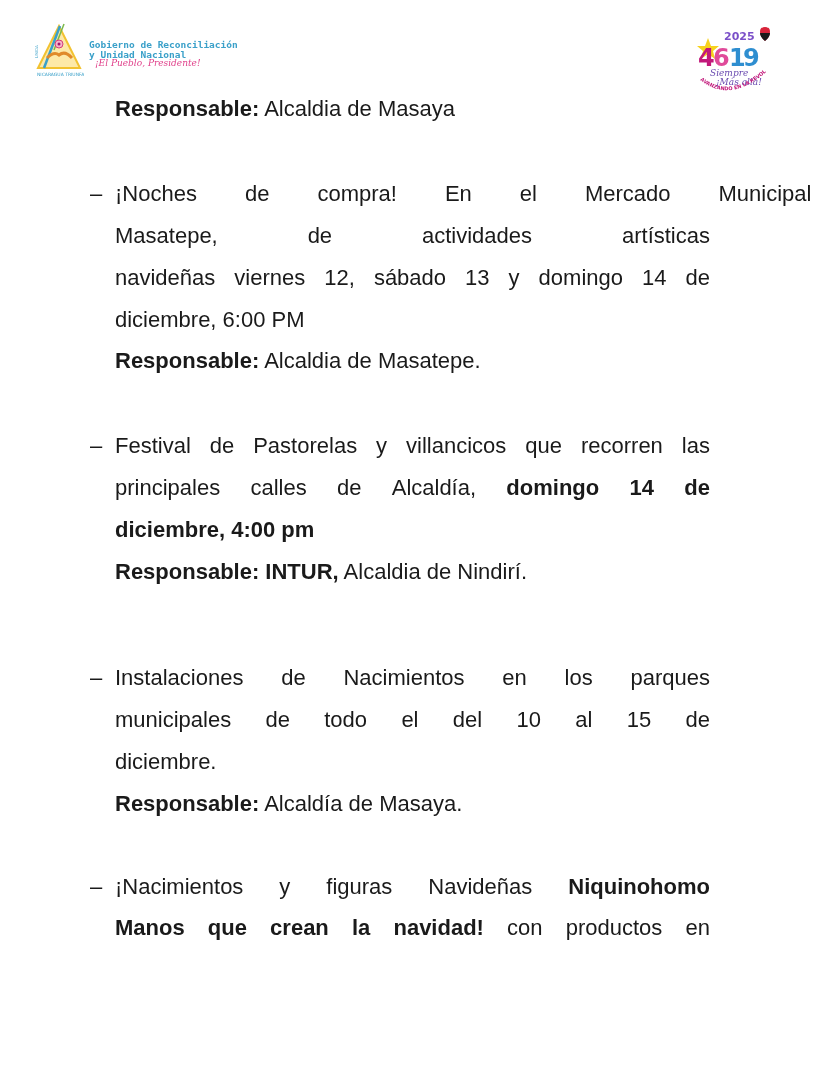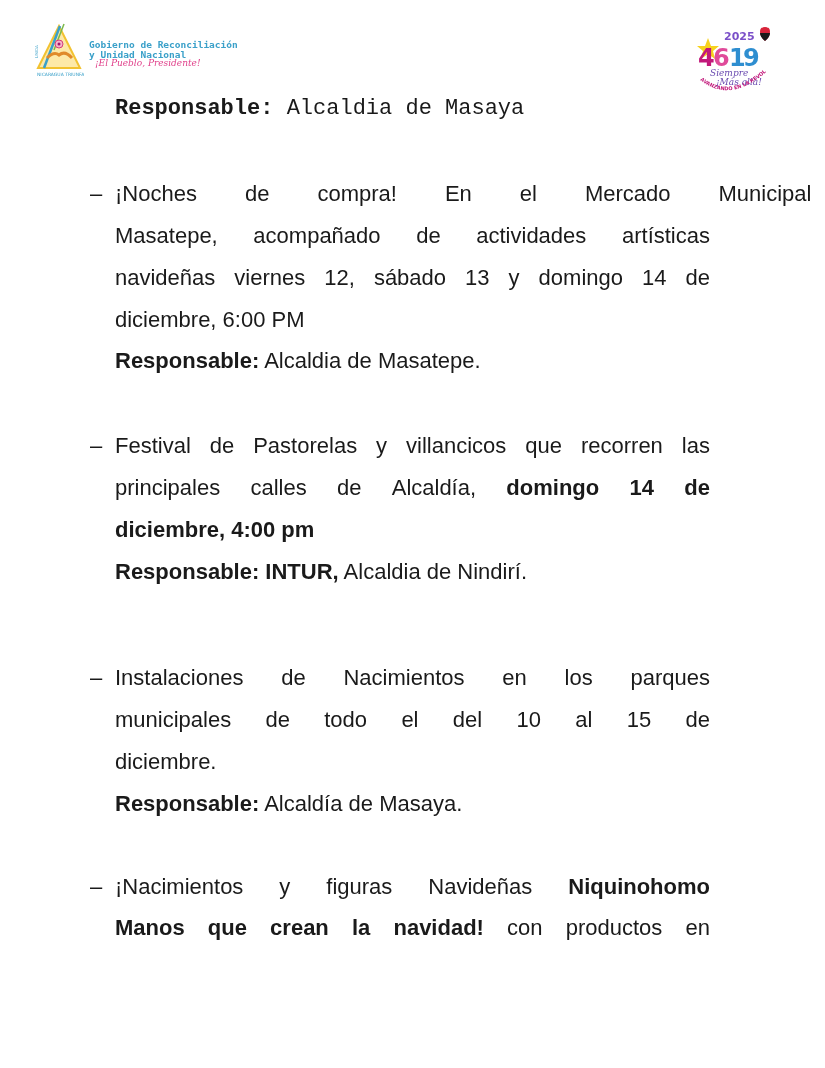--- a/index.html
+++ b/index.html
@@ -53,38 +53,37 @@
     <text x="22" y="61" font-size="9" font-style="italic" font-family="DejaVu Serif, serif" fill="#6a4bb0">¡Más allá!</text>
     <path id="arc" d="M6,56 Q36,80 72,48" fill="none"></path>
     <text font-size="5" font-weight="bold" font-family="DejaVu Sans, sans-serif" fill="#c2187a">
       <textPath href="#arc">AVANZANDO EN LA REVOLUCIÓN</textPath>
     </text>
   </svg>
 </div>
 
 <div class="content">
 
-  <div class="left" style="top:95px;font-family:Liberation Mono, monospace;">
+  <div class="left" style="top:95px;">
     <b>Responsable:</b><span> Alcaldia de Masaya</span>
   </div>
 
   <div class="dash" style="top:180px;">–</div>
   <div class="just row" style="top:180px;gap:48px;">
     <span>¡Noches</span>
     <span>de</span>
     <span>compra!</span>
     <span>En</span>
     <span>el</span>
     <span>Mercado</span>
     <span>Municipal</span>
     <span>de</span>
   </div>
   <div class="just row" style="top:222px;">
     <span>Masatepe,</span>
-    <span>acompañado</span>
     <span>de</span>
     <span>actividades</span>
     <span>artísticas</span>
   </div>
   <div class="just row" style="top:264px;">
     <span>navideñas</span>
     <span>viernes</span>
     <span>12,</span>
     <span>sábado</span>
     <span>13</span>

